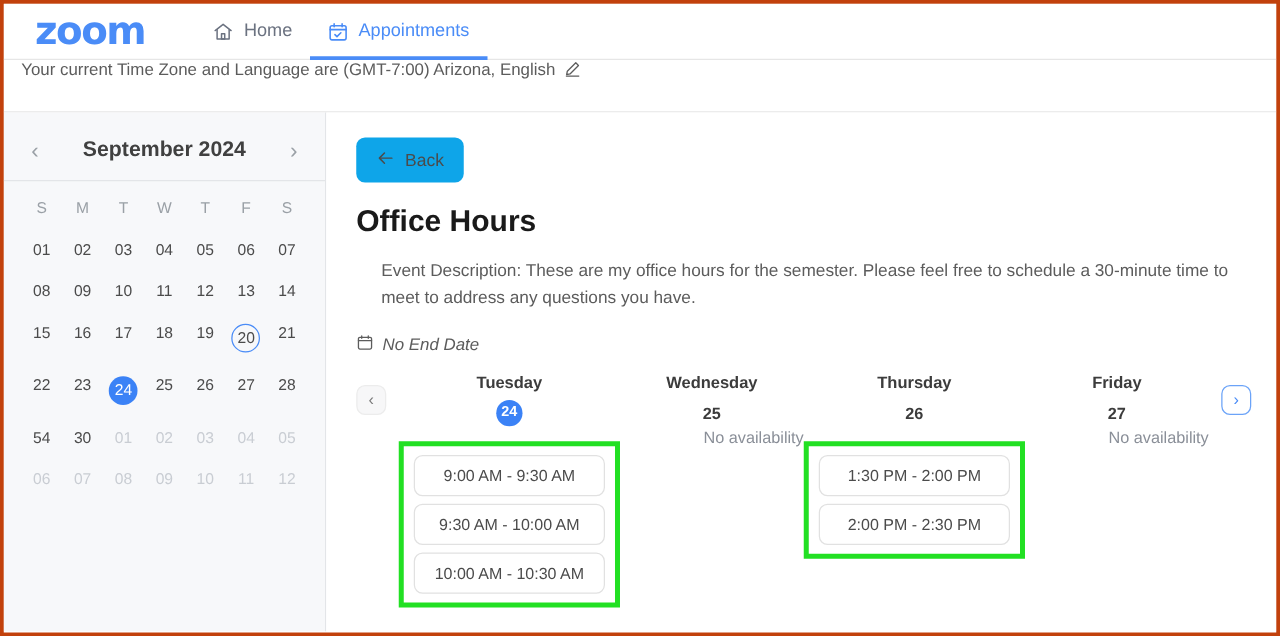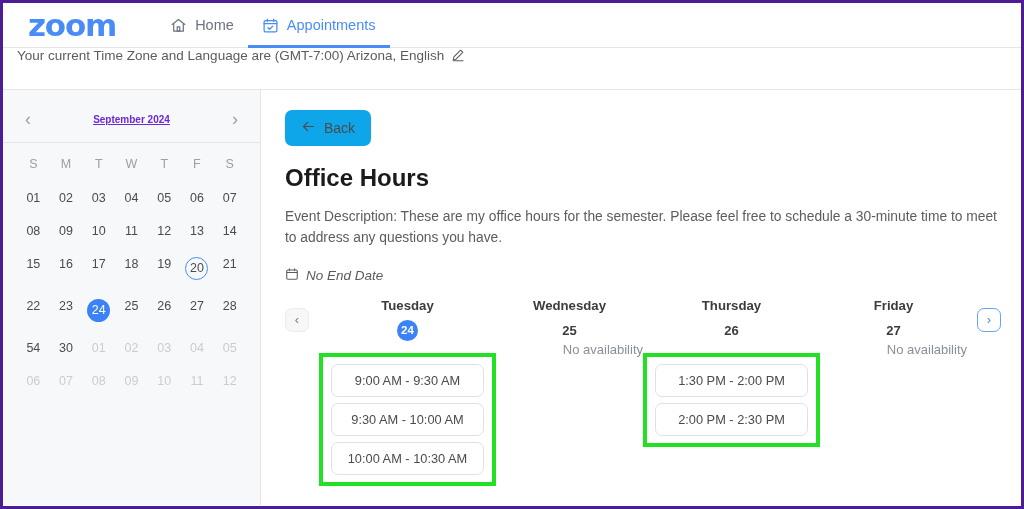--- a/index.html
+++ b/index.html
@@ -9,21 +9,21 @@
     height: 509px;
     overflow: hidden;
     font-family: "Liberation Sans", sans-serif;
     background: #ffffff;
   }
 
   #app {
     position: relative;
     width: 1024px;
     height: 509px;
-    border: 3px solid #4c1d95;
+    border: 3px solid #c2410c;
     background: #ffffff;
     overflow: hidden;
   }
 
   
   .topnav {
     position: relative;
     height: 45px;
     display: flex;
     align-items: center;
@@ -95,24 +95,23 @@
   }
 
   .cal-head {
     display: flex;
     align-items: center;
     justify-content: space-between;
     padding: 8px 18px 14px 18px;
     border-bottom: 1px solid #e3e5e8;
   }
   .cal-title {
-    font-size: 10px;
+    font-size: 17px;
     font-weight: 700;
-    color: #6d28d9;
-    text-decoration: underline;
+    color: #404040;
   }
   .cal-arrow {
     color: #9aa0a6;
     font-size: 18px;
     line-height: 1;
     cursor: pointer;
     padding: 0 4px;
     user-select: none;
   }
 
@@ -182,20 +181,21 @@
     color: #1a1a1a;
     margin-top: 18px;
   }
 
   .event-desc {
     margin-top: 14px;
     font-size: 13.8px;
     line-height: 1.55;
     color: #5c5c5c;
     max-width: 720px;
+    margin-left: 20px;
   }
 
   .end-date {
     display: flex;
     align-items: center;
     gap: 7px;
     margin-top: 18px;
     font-size: 13.5px;
     font-style: italic;
     color: #5c5c5c;

